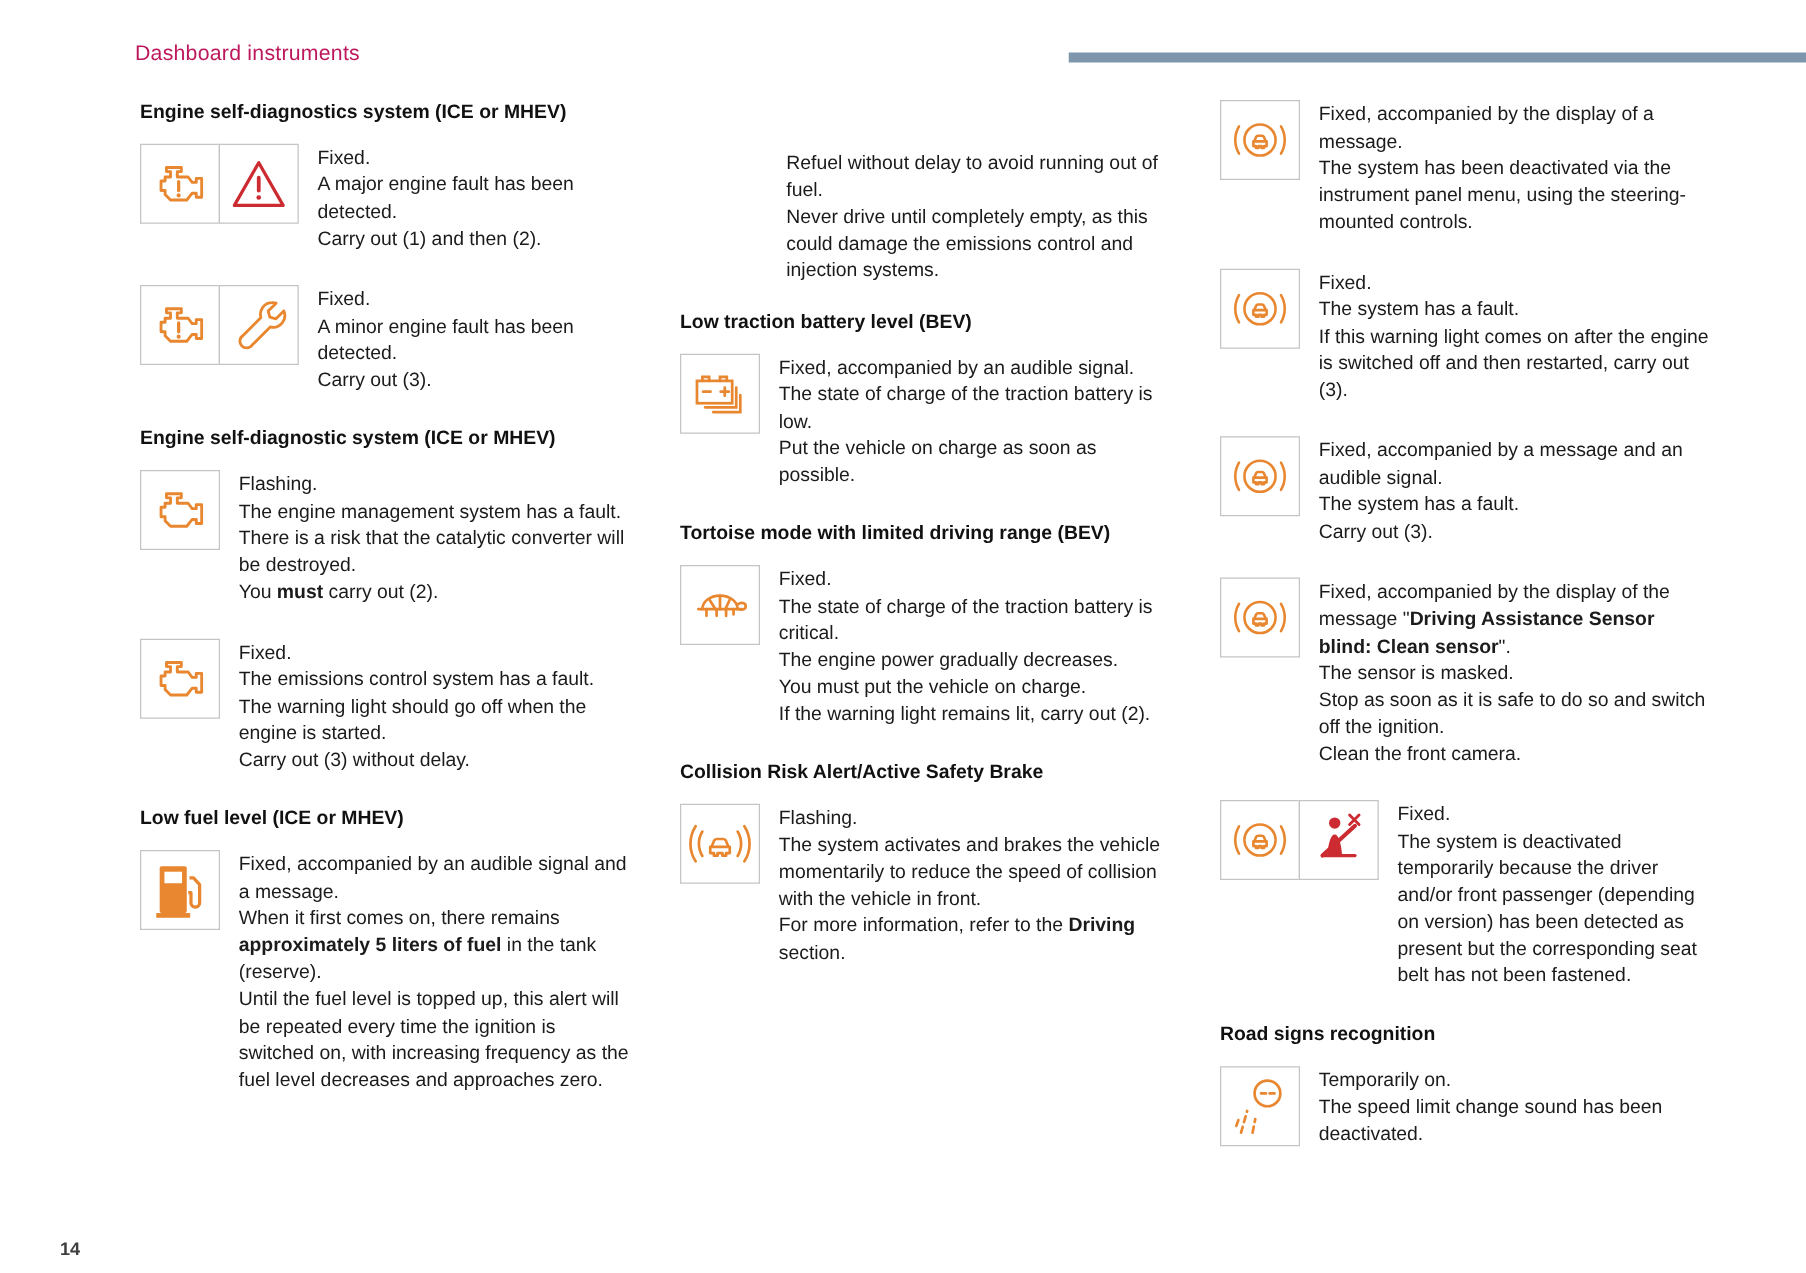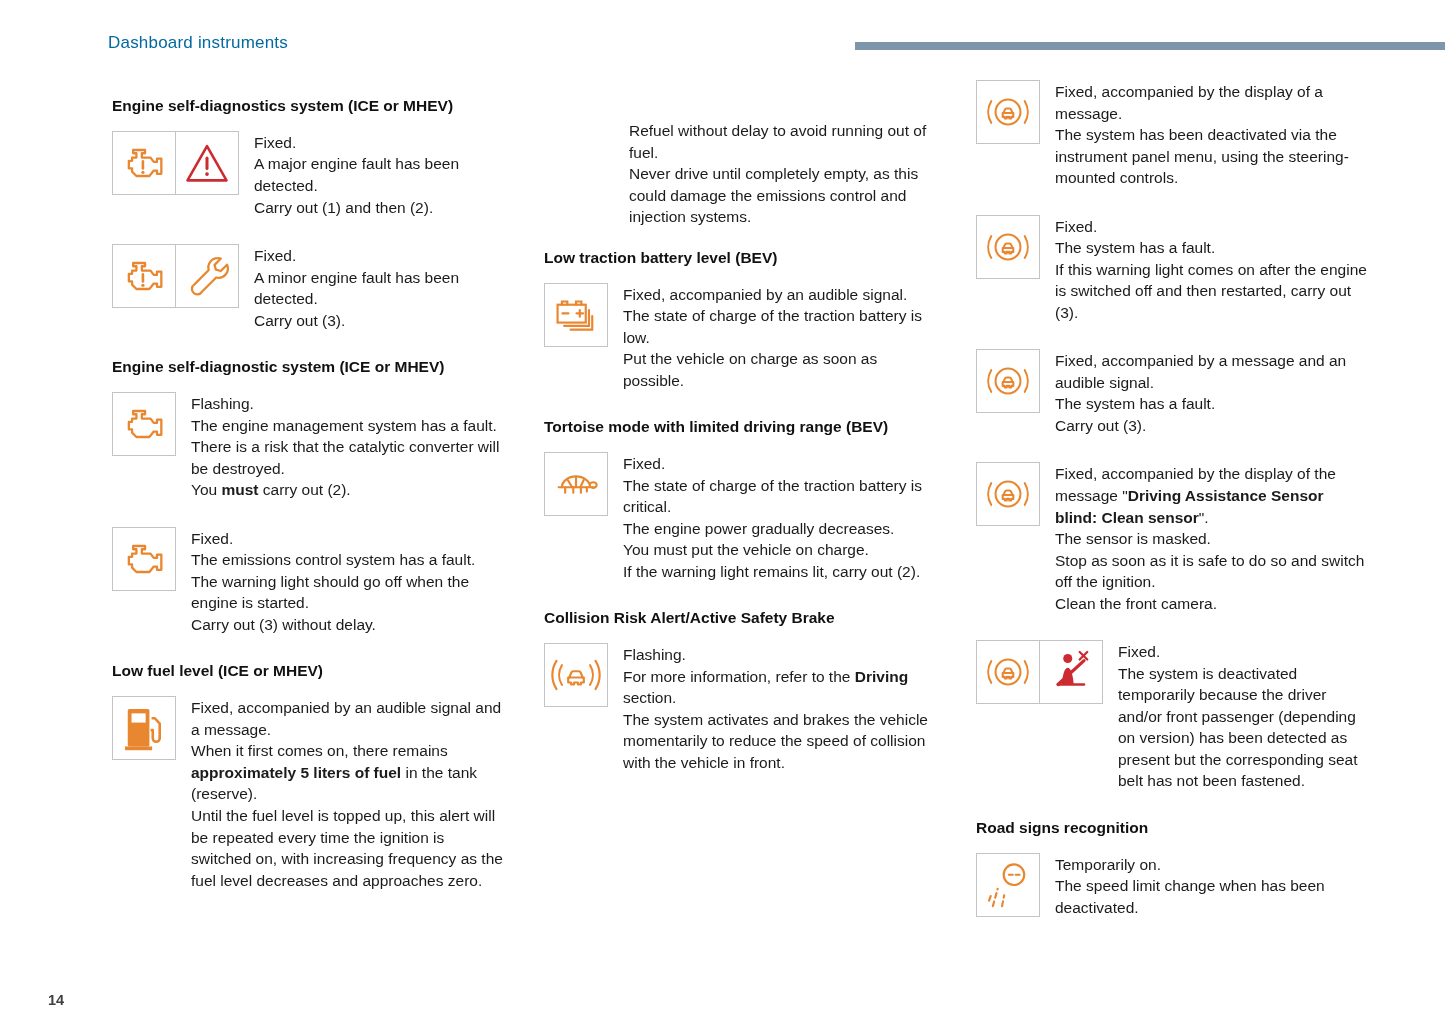--- a/index.html
+++ b/index.html
@@ -2,26 +2,26 @@
 <html><head>
 <meta charset="utf-8">
 <style>
   * { margin:0; padding:0; box-sizing:border-box; }
   html,body { background:#ffffff; }
   body {
     width:1445px; height:1018px; position:relative; overflow:hidden;
     font-family:"Liberation Sans", sans-serif; color:#1b1b1b;
     --orange:#e8872f; --red:#cc2b31; --accent:#7e96ab;
   }
-  .header-title { position:absolute; left:108px; top:33px; font-size:17px; color:#0369a1; letter-spacing:.2px; }
+  .header-title { position:absolute; left:108px; top:33px; font-size:17px; color:#be185d; letter-spacing:.2px; }
   .accent-bar { position:absolute; left:855px; top:42px; width:590px; height:8px; background:var(--accent); }
   .columns { position:absolute; left:112px; top:80px; display:flex; gap:40px; }
   .col { width:392px; }
   .sec { font-size:15.5px; font-weight:bold; line-height:1.35; margin:6px 0 14px; color:#111; }
-  .col .sec:first-child { margin-top:16px; }
+  .col .sec:first-child { margin-top:0; }
   .entry { display:flex; gap:15px; margin-bottom:26px; align-items:flex-start;justify-content:center; }
   .iconpair { display:flex; flex-shrink:0; }
   .iconbox { width:64px; height:64px; border:1px solid #c4c4c4; display:flex; align-items:center; justify-content:center; flex-shrink:0; background:#fff; }
   .iconpair .iconbox + .iconbox { margin-left:-1px; }
   .txt { font-size:15.5px; line-height:1.39; flex:1; padding-top:1px; }
   .cont { margin-left:85px; margin-bottom:20px; font-size:15.5px; line-height:1.39;margin-top:40px; }
   .ic { width:52px; height:52px; display:block; }
   .orange { color:var(--orange); }
   .red { color:var(--red); }
   .pagenum { position:absolute; left:48px; bottom:10px; font-size:14.5px; font-weight:bold; color:#404040; }
@@ -252,22 +252,22 @@
     <div class="sec">Collision Risk Alert/Active Safety Brake</div>
 
     <div class="entry">
       <div class="iconbox">
           <svg class="ic orange">
             <use href="#sym-collision"></use>
           </svg>
         </div>
       <div class="txt">
           <div><span>Flashing.</span></div>
+          <div><span>The system activates and brakes the vehicle momentarily to reduce the speed of collision with the vehicle in front.</span></div>
           <div><span>For more information, refer to the </span><span style="font-weight: bold;">Driving</span><span> section.</span></div>
-          <div><span>The system activates and brakes the vehicle momentarily to reduce the speed of collision with the vehicle in front.</span></div>
         </div>
     </div>
   </div>
 
   <div class="col">
     <div class="entry">
       <div class="iconbox">
           <svg class="ic orange">
             <use href="#sym-assist"></use>
           </svg>
@@ -340,20 +340,20 @@
     <div class="sec">Road signs recognition</div>
 
     <div class="entry">
       <div class="iconbox">
           <svg class="ic orange">
             <use href="#sym-roadsign"></use>
           </svg>
         </div>
       <div class="txt">
           <div><span>Temporarily on.</span></div>
-          <div><span>The speed limit change when has been deactivated.</span></div>
+          <div><span>The speed limit change sound has been deactivated.</span></div>
         </div>
     </div>
   </div>
 
 </div>
 
 <div class="pagenum">14</div>
 
 </body></html>

